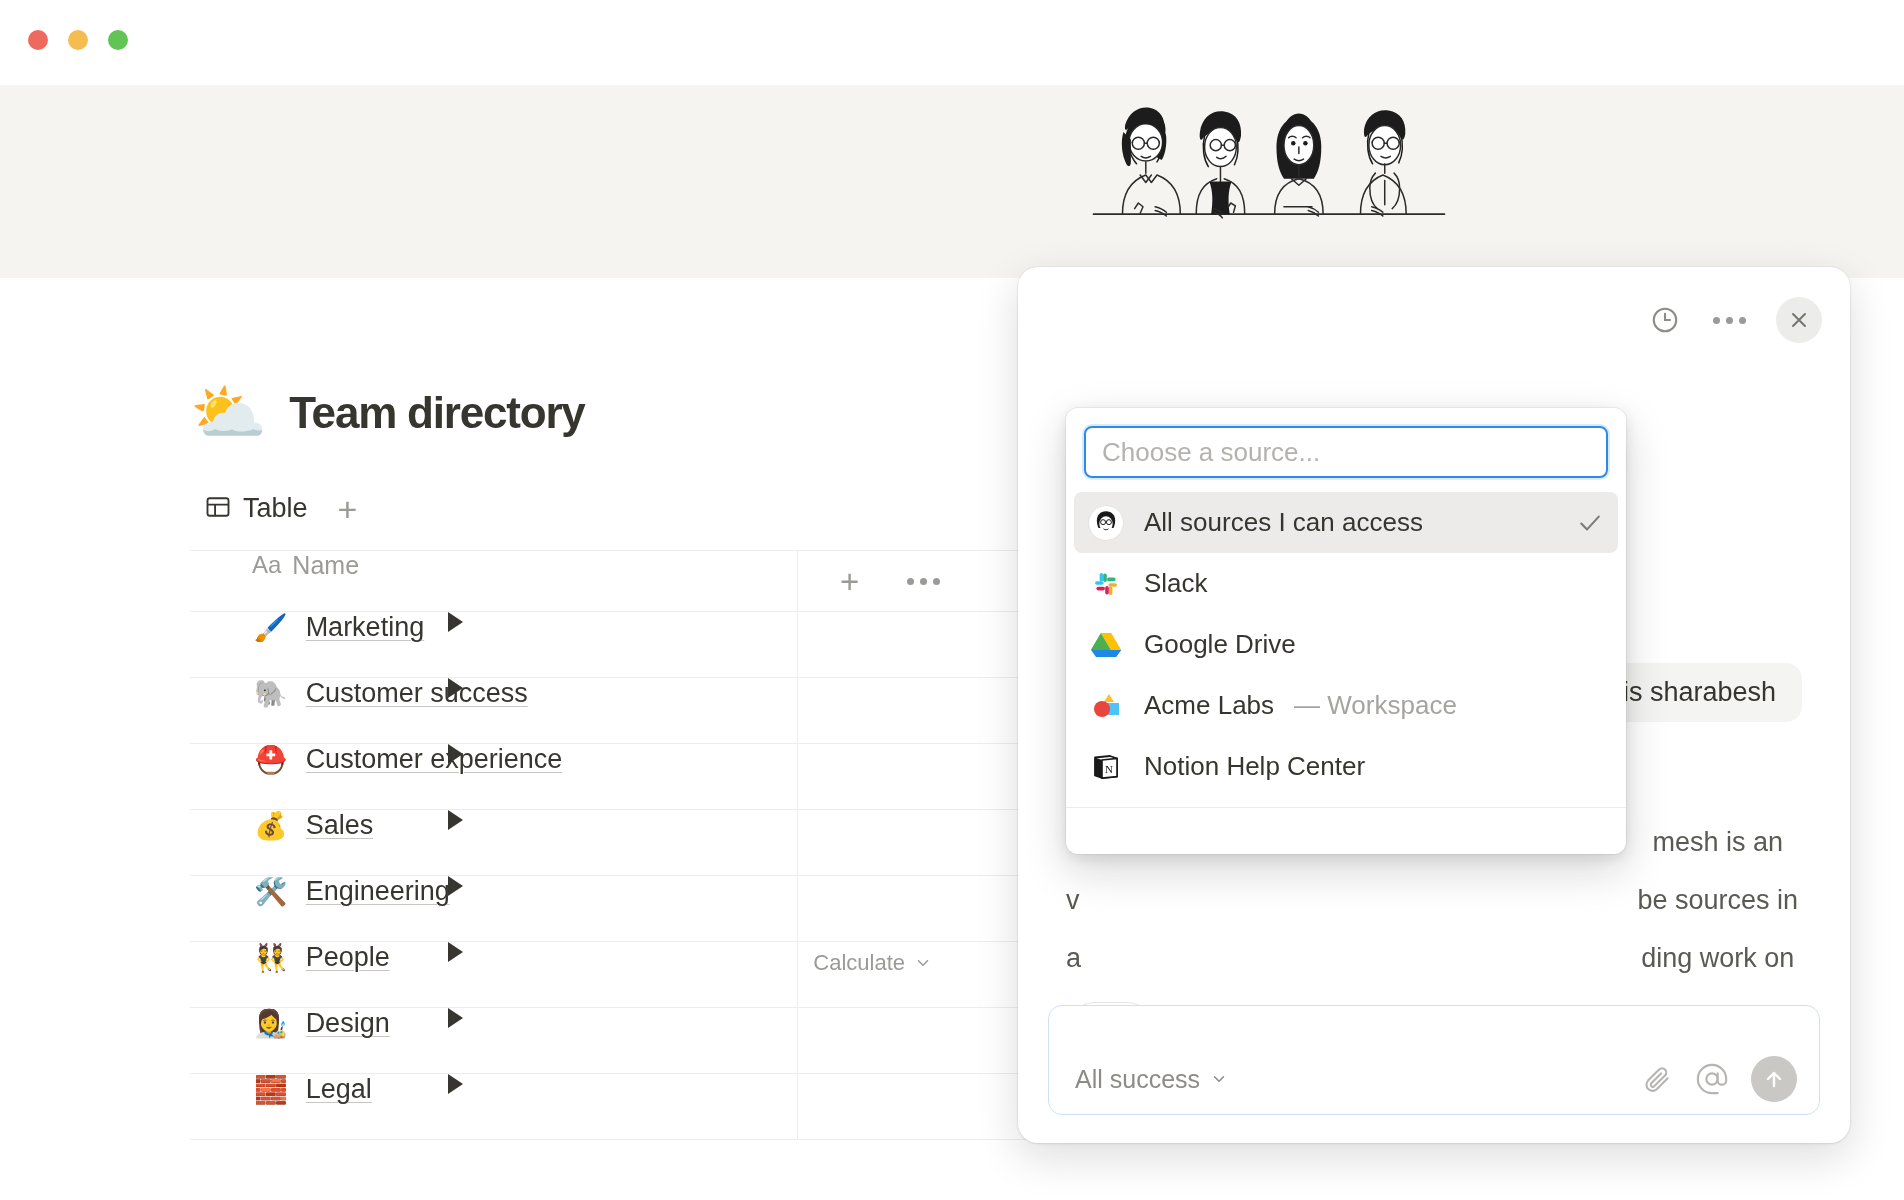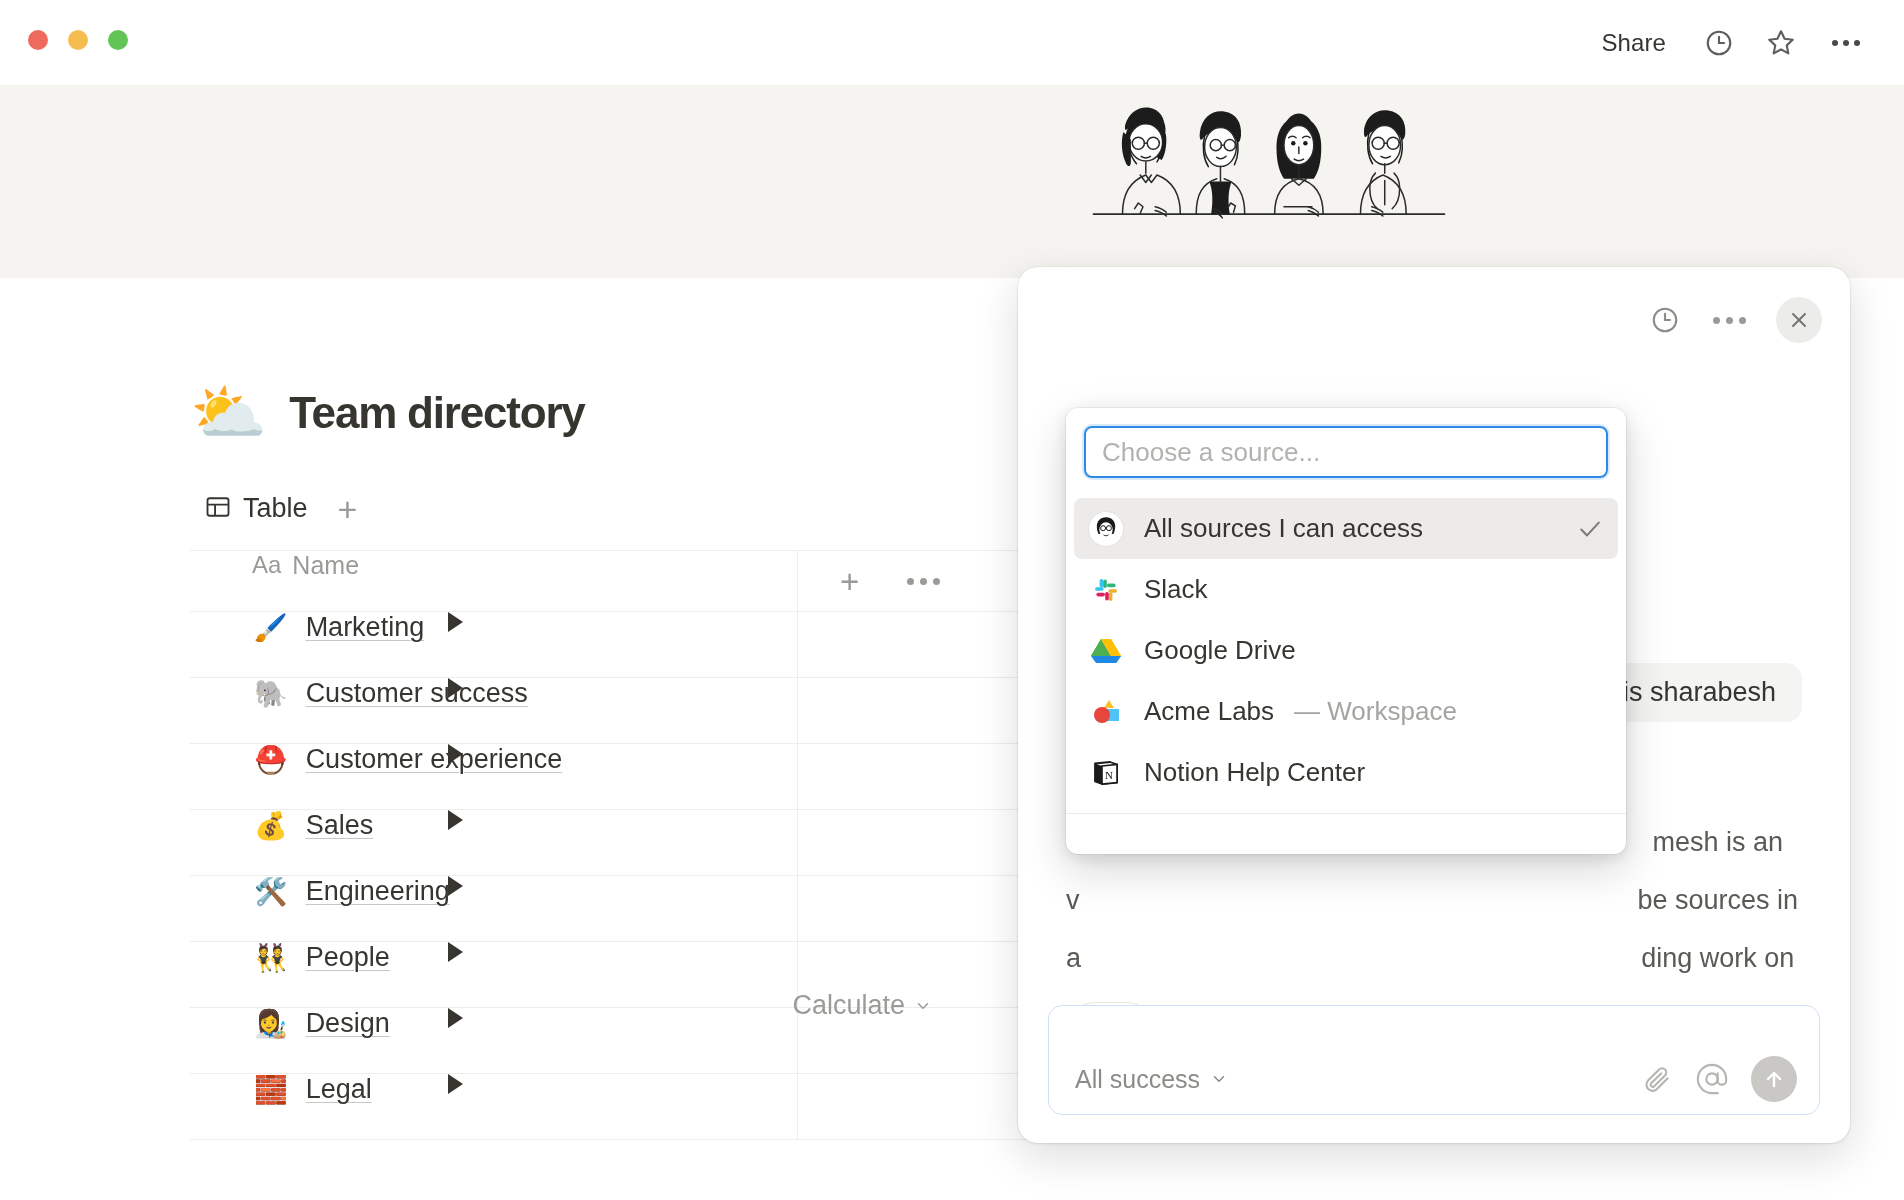--- a/index.html
+++ b/index.html
@@ -86,21 +86,21 @@
     position: absolute; left: 258px; width: 0; height: 0;
     border-left: 15px solid #37352f; border-top: 10px solid transparent;
     border-bottom: 10px solid transparent; cursor: pointer;
   }
   .row-emoji { font-size: 27px; }
   .row-name { font-size: 27px; color: #37352f; text-decoration: underline;
               text-underline-offset: 4px; text-decoration-color: #c7c6c3;
               text-decoration-thickness: 1px; cursor: pointer; }
   .calc-row { position: absolute; left: 190px; top: 672px; width: 900px;
               display: flex; justify-content: flex-end; padding-right: 158px; }
-  .calc { font-size: 27px; color: #9b9a97; cursor: pointer; display:flex; align-items:center; gap:9px;margin-top:40px; }
+  .calc { font-size: 22px; color: #9b9a97; cursor: pointer; display:flex; align-items:center; gap:9px; }
 
   
   .panel {
     position: absolute; left: 1018px; top: 267px; width: 832px; height: 876px;
     background: #ffffff; border-radius: 20px;
     box-shadow: 0 1px 3px rgba(15,15,15,.08), 0 14px 44px rgba(15,15,15,.14),
                 0 0 0 1px rgba(15,15,15,.035);
     overflow: hidden;
   }
   .panel-head {
@@ -163,21 +163,21 @@
     margin: 18px 18px 10px 18px; height: 52px; border-radius: 8px;
     border: 2px solid #2e8ae6; box-shadow: 0 0 0 2px rgba(46,138,230,.18);
     display: flex; align-items: center; padding: 0 16px;
   }
   .dd-search .ph { font-size: 26px; color: #b3b2af; }
   .dd-list { padding: 4px 8px 0 8px; }
   .dd-item {
     display: flex; align-items: center; gap: 20px; height: 61px;
     padding: 0 14px; border-radius: 8px; cursor: pointer;
   }
-  .dd-item.sel { background: #ecebea; margin-top: 6px; }
+  .dd-item.sel { background: #ecebea; }
   .dd-ico { width: 36px; height: 36px; flex: none; display:flex; align-items:center;
             justify-content:center; }
   .dd-lbl { font-size: 26px; color: #37352f; white-space: nowrap; }
   .dd-sub { font-size: 26px; color: #a5a4a1; }
   .dd-check { margin-left: auto; color: #7c7b77; display:flex; }
   .dd-divider { height: 1px; background: #eceae8; margin: 10px 0 0 0; }
   .dd-sec { font-size: 24px; color: #6d6c68; padding: 22px 22px 6px 22px; }
   .avatar-ring {
     width: 36px; height: 36px; border-radius: 50%; background: #fff;
     border: 1px solid #e3e2df; display:flex; align-items:center; justify-content:center;
@@ -187,39 +187,20 @@
 </head>
 <body>
 
 <div id="app">
 
   <div class="titlebar">
     <div class="traffic">
       <span class="dot red"></span>
       <span class="dot yellow"></span>
       <span class="dot green"></span>
-    </div>
-    <div class="topright">
-      <button class="share-btn">Share</button>
-      <span class="ticon">
-        <svg width="30" height="30" viewBox="0 0 24 24" fill="none" stroke="currentColor" stroke-width="1.7">
-          <circle cx="12" cy="12" r="9"></circle>
-            <path d="M12 7v5h4" stroke-linecap="round"></path>
-        </svg>
-      </span>
-      <span class="ticon">
-        <svg width="32" height="32" viewBox="0 0 24 24" fill="none" stroke="currentColor" stroke-width="1.6" stroke-linejoin="round">
-          <path d="M12 3.2l2.7 5.6 6.1.8-4.5 4.2 1.2 6-5.5-3-5.5 3 1.2-6L3.2 9.6l6.1-.8z"></path>
-        </svg>
-      </span>
-      <span class="dots-icon">
-        <i></i>
-          <i></i>
-          <i></i>
-      </span>
     </div>
   </div>
 
   <div class="cover">
     <svg class="cover-illu" viewBox="0 0 380 150" fill="none" stroke="#2b2b2b" stroke-width="1.6" stroke-linecap="round" stroke-linejoin="round">
 
       <path d="M2 132 H378" stroke-width="1.8"></path>
 
       <path d="M36 52c0-14 10-23 22-23s22 9 22 23c0 10-2 17-5 22" fill="#1c1c1c" stroke="none"></path>
       <path d="M44 40c2-12 12-18 22-16 9 2 14 10 13 20" fill="#1c1c1c" stroke="none"></path>

